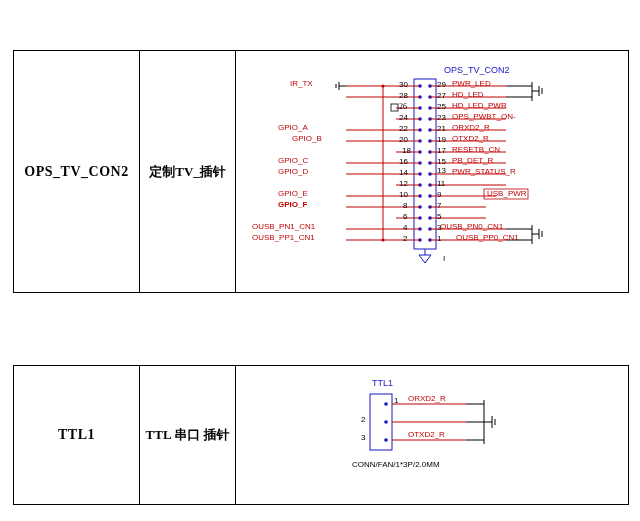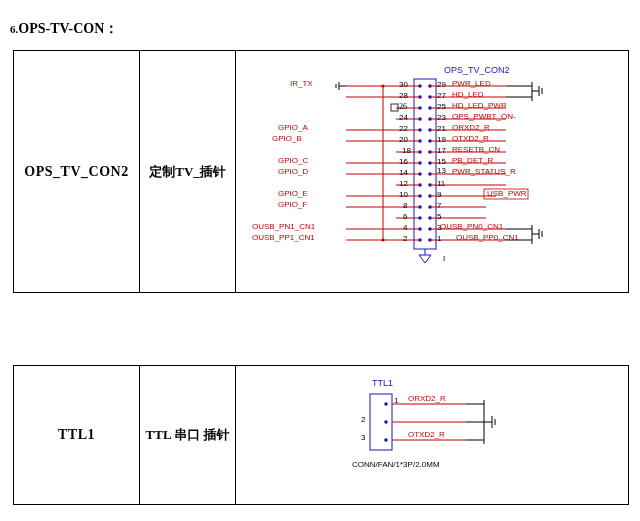--- a/index.html
+++ b/index.html
@@ -104,23 +104,20 @@
     position: absolute;
     left: 0;
     top: 0;
   }
 </style>
 </head>
 <body>
 
 <div class="page">
 
-  <div class="heading" id="heading-6">
-    <span class="num">6.</span><span>OPS-TV-CON：</span>
-  </div>
 
   <table class="doc-table" id="table-6">
     <tbody>
         <tr>
       <td style="width:125px;" class="cell-name">OPS_TV_CON2</td>
       <td style="width:95px;" class="cell-desc">定制TV_插针</td>
       <td style="width:392px;">
         <div class="schematic">
 
           <svg class="sch-svg" width="392" height="241" viewBox="0 0 392 241">
@@ -261,25 +258,25 @@
           <div class="pin-num" style="left:201px; top:115px;">13</div>
           <div class="pin-num" style="left:201px; top:128px;">11</div>
           <div class="pin-num" style="left:201px; top:139px;">9</div>
           <div class="pin-num" style="left:201px; top:150px;">7</div>
           <div class="pin-num" style="left:201px; top:161px;">5</div>
           <div class="pin-num" style="left:201px; top:172px;">3</div>
           <div class="pin-num" style="left:201px; top:183px;">1</div>
 
           <div class="pin-label" style="left:54px; top:28px;">IR_TX</div>
           <div class="pin-label" style="left:42px; top:72px;">GPIO_A</div>
-          <div class="pin-label" style="left:36px; top:83px;">GPIO_B</div>
+          <div class="pin-label" style="left:56px; top:83px;">GPIO_B</div>
           <div class="pin-label" style="left:42px; top:105px;">GPIO_C</div>
           <div class="pin-label" style="left:42px; top:116px;">GPIO_D</div>
           <div class="pin-label" style="left:42px; top:138px;">GPIO_E</div>
-          <div class="pin-label" style="left:42px; top:149px;">GPIO_F</div>
+          <div class="pin-label" style="left:42px; top:149px;font-weight:bold;">GPIO_F</div>
           <div class="pin-label" style="left:16px; top:171px;">OUSB_PN1_CN1</div>
           <div class="pin-label" style="left:16px; top:182px;">OUSB_PP1_CN1</div>
 
           <div class="pin-label" style="left:216px; top:28px;">PWR_LED</div>
           <div class="pin-label" style="left:216px; top:39px;">HD_LED</div>
           <div class="pin-label" style="left:216px; top:50px;">HD_LED_PWR</div>
           <div class="pin-label" style="left:216px; top:61px;">OPS_PWBT_ON-</div>
           <div class="pin-label" style="left:216px; top:72px;">ORXD2_R</div>
           <div class="pin-label" style="left:216px; top:83px;">OTXD2_R</div>
           <div class="pin-label" style="left:216px; top:94px;">RESETB_CN</div>

